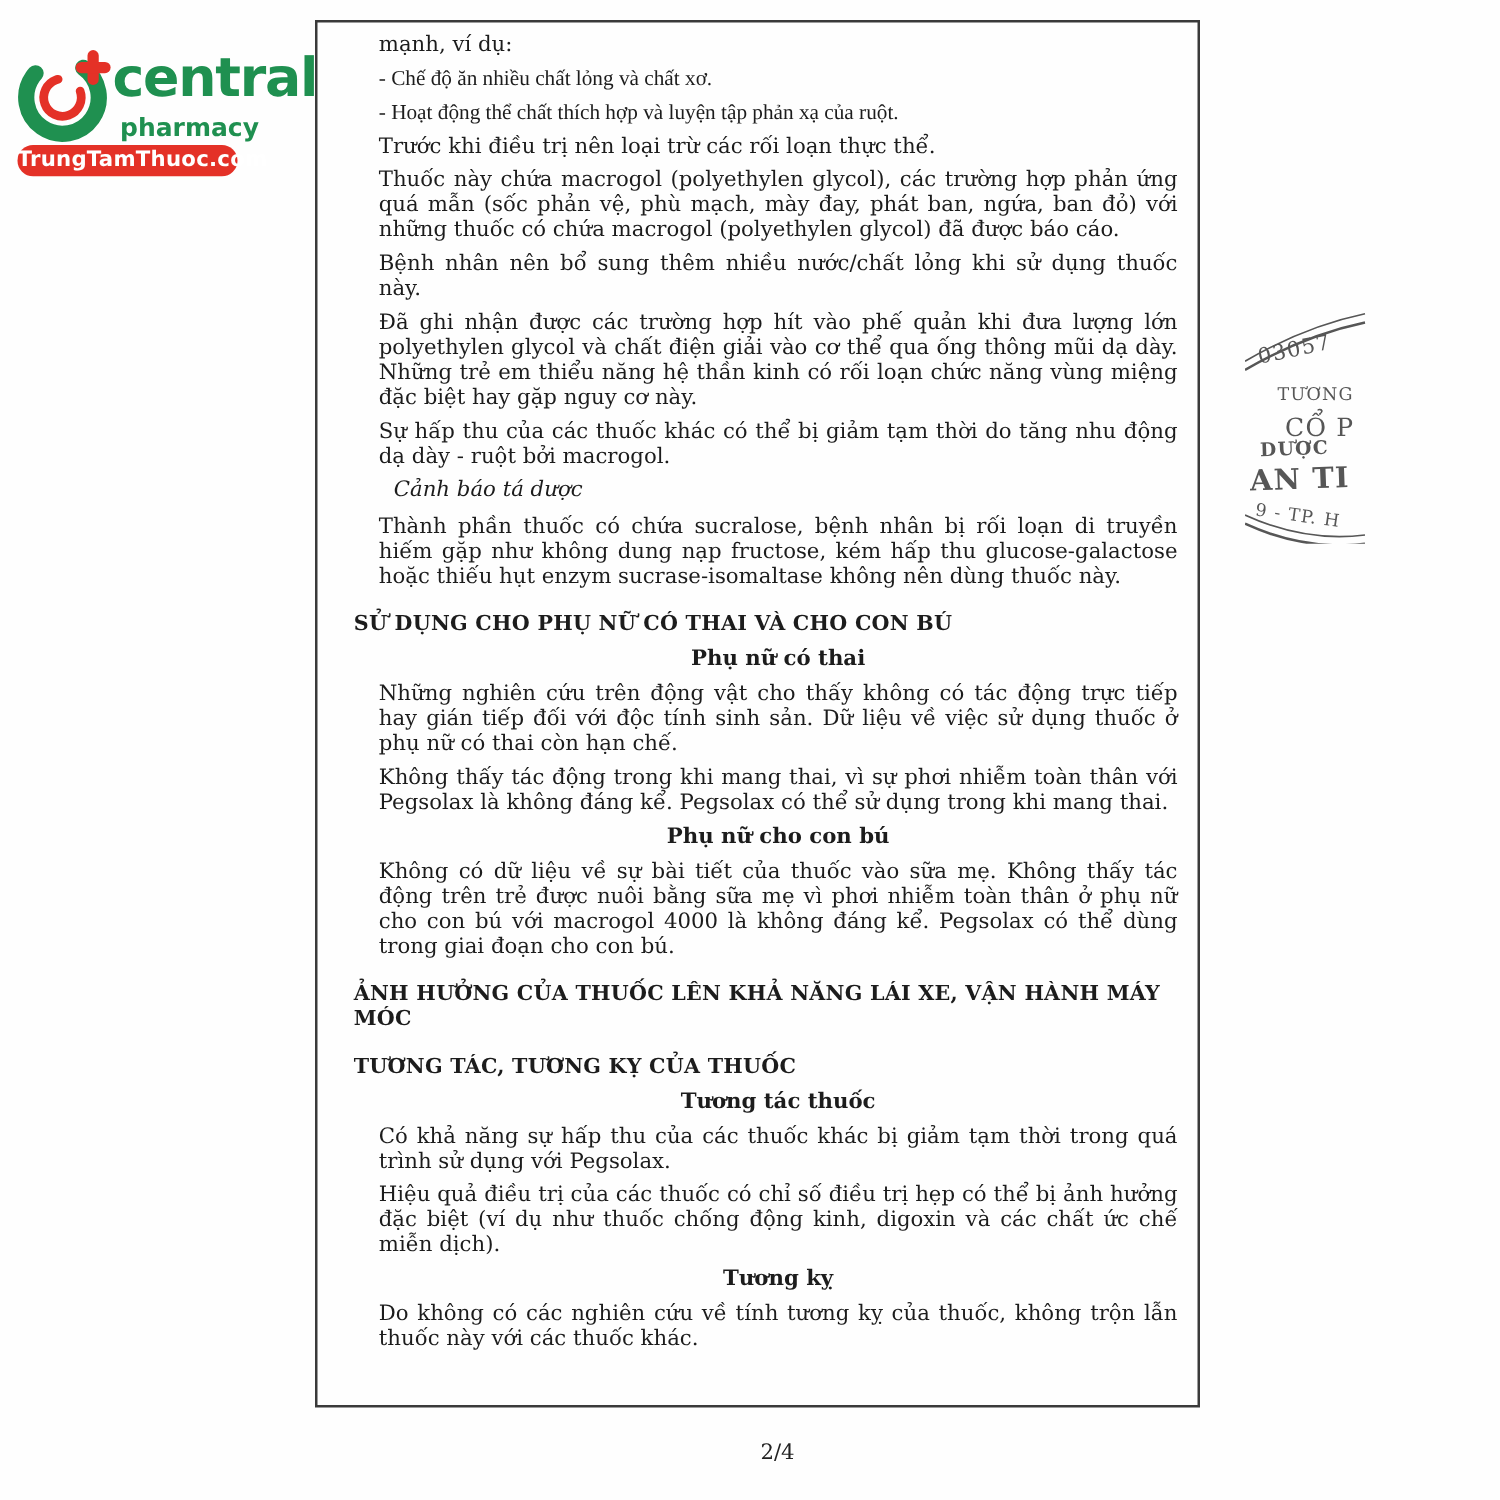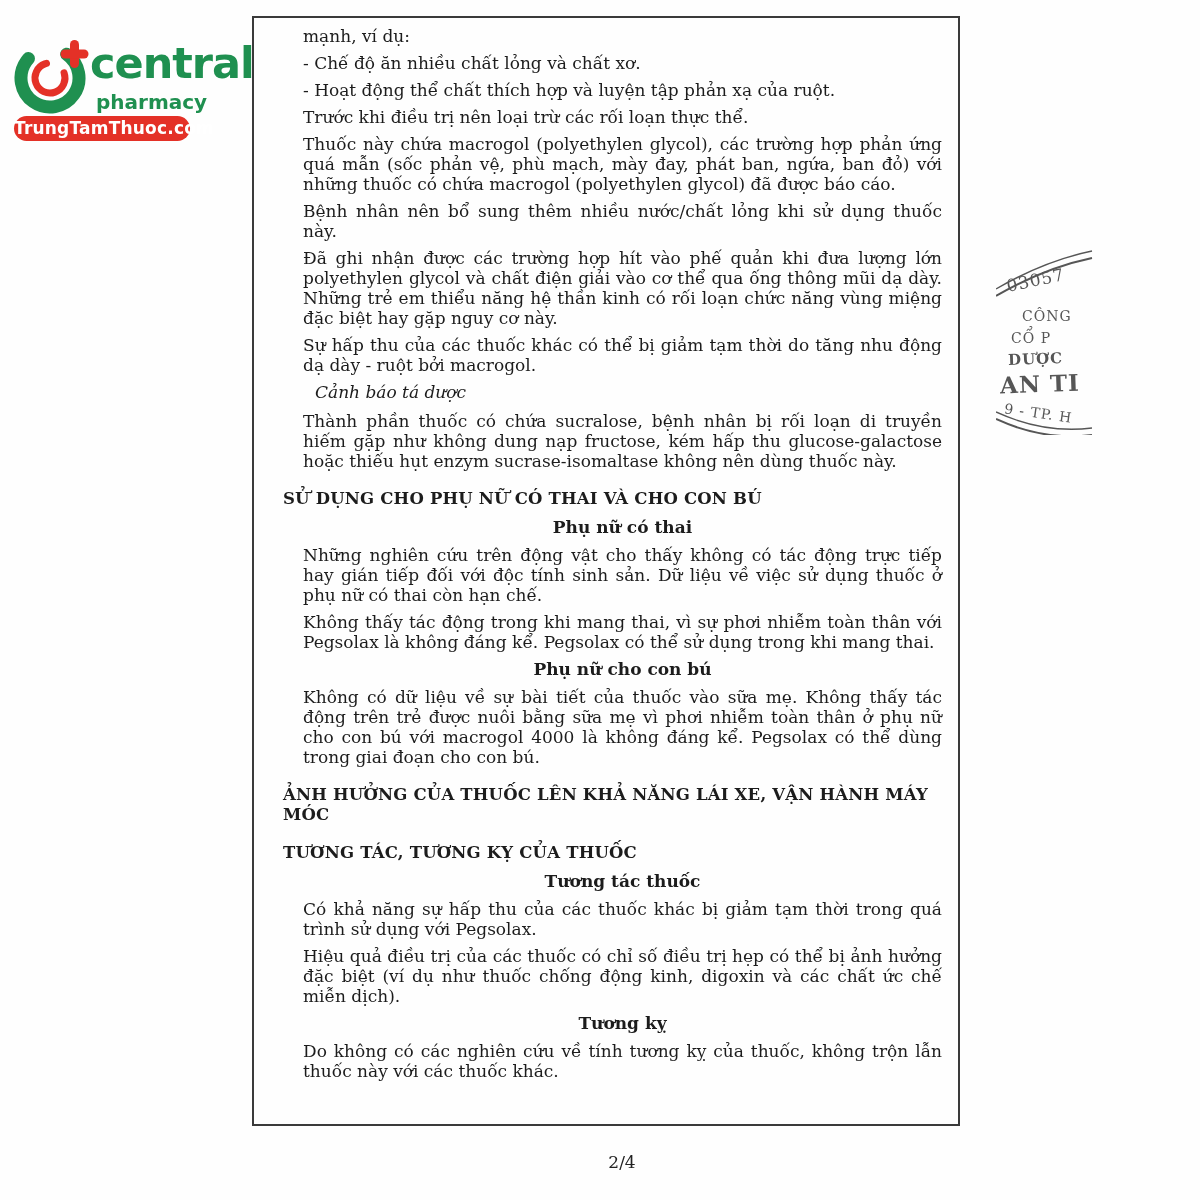--- a/index.html
+++ b/index.html
@@ -36,39 +36,39 @@
     position:absolute;left:252px;top:16px;width:708px;height:1110px;
     border:2px solid #3a3a3a;box-sizing:border-box;
     background:#fefefe;overflow:hidden;padding-left:24px;
   }
   .doc-content{
     padding:8px 16px 6px 25px;
     font-size:17px;line-height:20px;color:#1c1c1c;
     text-align:justify;
   }
   .blk{margin:0 0 7px 0;}
-  .blk-li{margin:0 0 7px 0;}
+  .blk-li{margin:0 0 7px 0;font-family:Liberation Serif, serif;}
   .blk-pi{font-style:italic;margin:2px 0 9px 12px;text-align:left;}
   .blk-h1{
     font-weight:bold;font-size:16.5px;letter-spacing:0.2px;
     margin:18px 0 8px -20px;text-align:left;
   }
   .blk-h2{font-weight:bold;margin:2px 0 8px 0;text-align:center;}
 
   
   .stamp{
     position:absolute;left:996px;top:250px;width:100px;height:185px;
     color:#3f3f3f;opacity:0.88;
     font-family:"DejaVu Serif","Liberation Serif",serif;
   }
   .stamp svg{position:absolute;left:0;top:0;}
   .stamp-line{position:absolute;white-space:nowrap;}
   .st0{left:10px;top:20px;font-size:17px;transform:rotate(-12deg);letter-spacing:1px;}
   .st1{left:26px;top:58px;font-size:14px;letter-spacing:1px;}
-  .st2{left:15px;top:80px;font-size:14px;letter-spacing:1px;}
+  .st2{left:32px;top:80px;font-size:20px;letter-spacing:1px;}
   .st3{left:12px;top:100px;font-size:15px;font-weight:bold;letter-spacing:1px;transform:rotate(-2deg);}
   .st4{left:4px;top:120px;font-size:23px;font-weight:bold;letter-spacing:1px;transform:rotate(-2deg);}
   .st5{left:8px;top:155px;font-size:14px;transform:rotate(8deg);letter-spacing:1px;}
 
   
   .page-number{
     position:absolute;left:268px;top:1152px;width:708px;
     text-align:center;font-size:17px;color:#222;
   }
 </style>
@@ -123,21 +123,21 @@
   </div>
 
   <div class="stamp">
     <svg width="100" height="185" viewBox="0 0 100 185">
       <path d="M0,46 Q48,18 96,8" fill="none" stroke="#3f3f3f" stroke-width="2"></path>
       <path d="M0,39 Q48,11 96,1" fill="none" stroke="#3f3f3f" stroke-width="1.4"></path>
       <path d="M0,162 Q48,184 96,178" fill="none" stroke="#3f3f3f" stroke-width="1.4"></path>
       <path d="M0,169 Q48,191 96,185" fill="none" stroke="#3f3f3f" stroke-width="2"></path>
     </svg>
     <span class="stamp-line st0">03057</span>
-    <span class="stamp-line st1">CÔNG</span>
+    <span class="stamp-line st1">TƯƠNG</span>
     <span class="stamp-line st2">CỔ P</span>
     <span class="stamp-line st3">DƯỢC</span>
     <span class="stamp-line st4">AN TI</span>
     <span class="stamp-line st5">9 - TP. H</span>
   </div>
 
   <div class="page-number">2/4</div>
 </div>
 
 </body></html>

